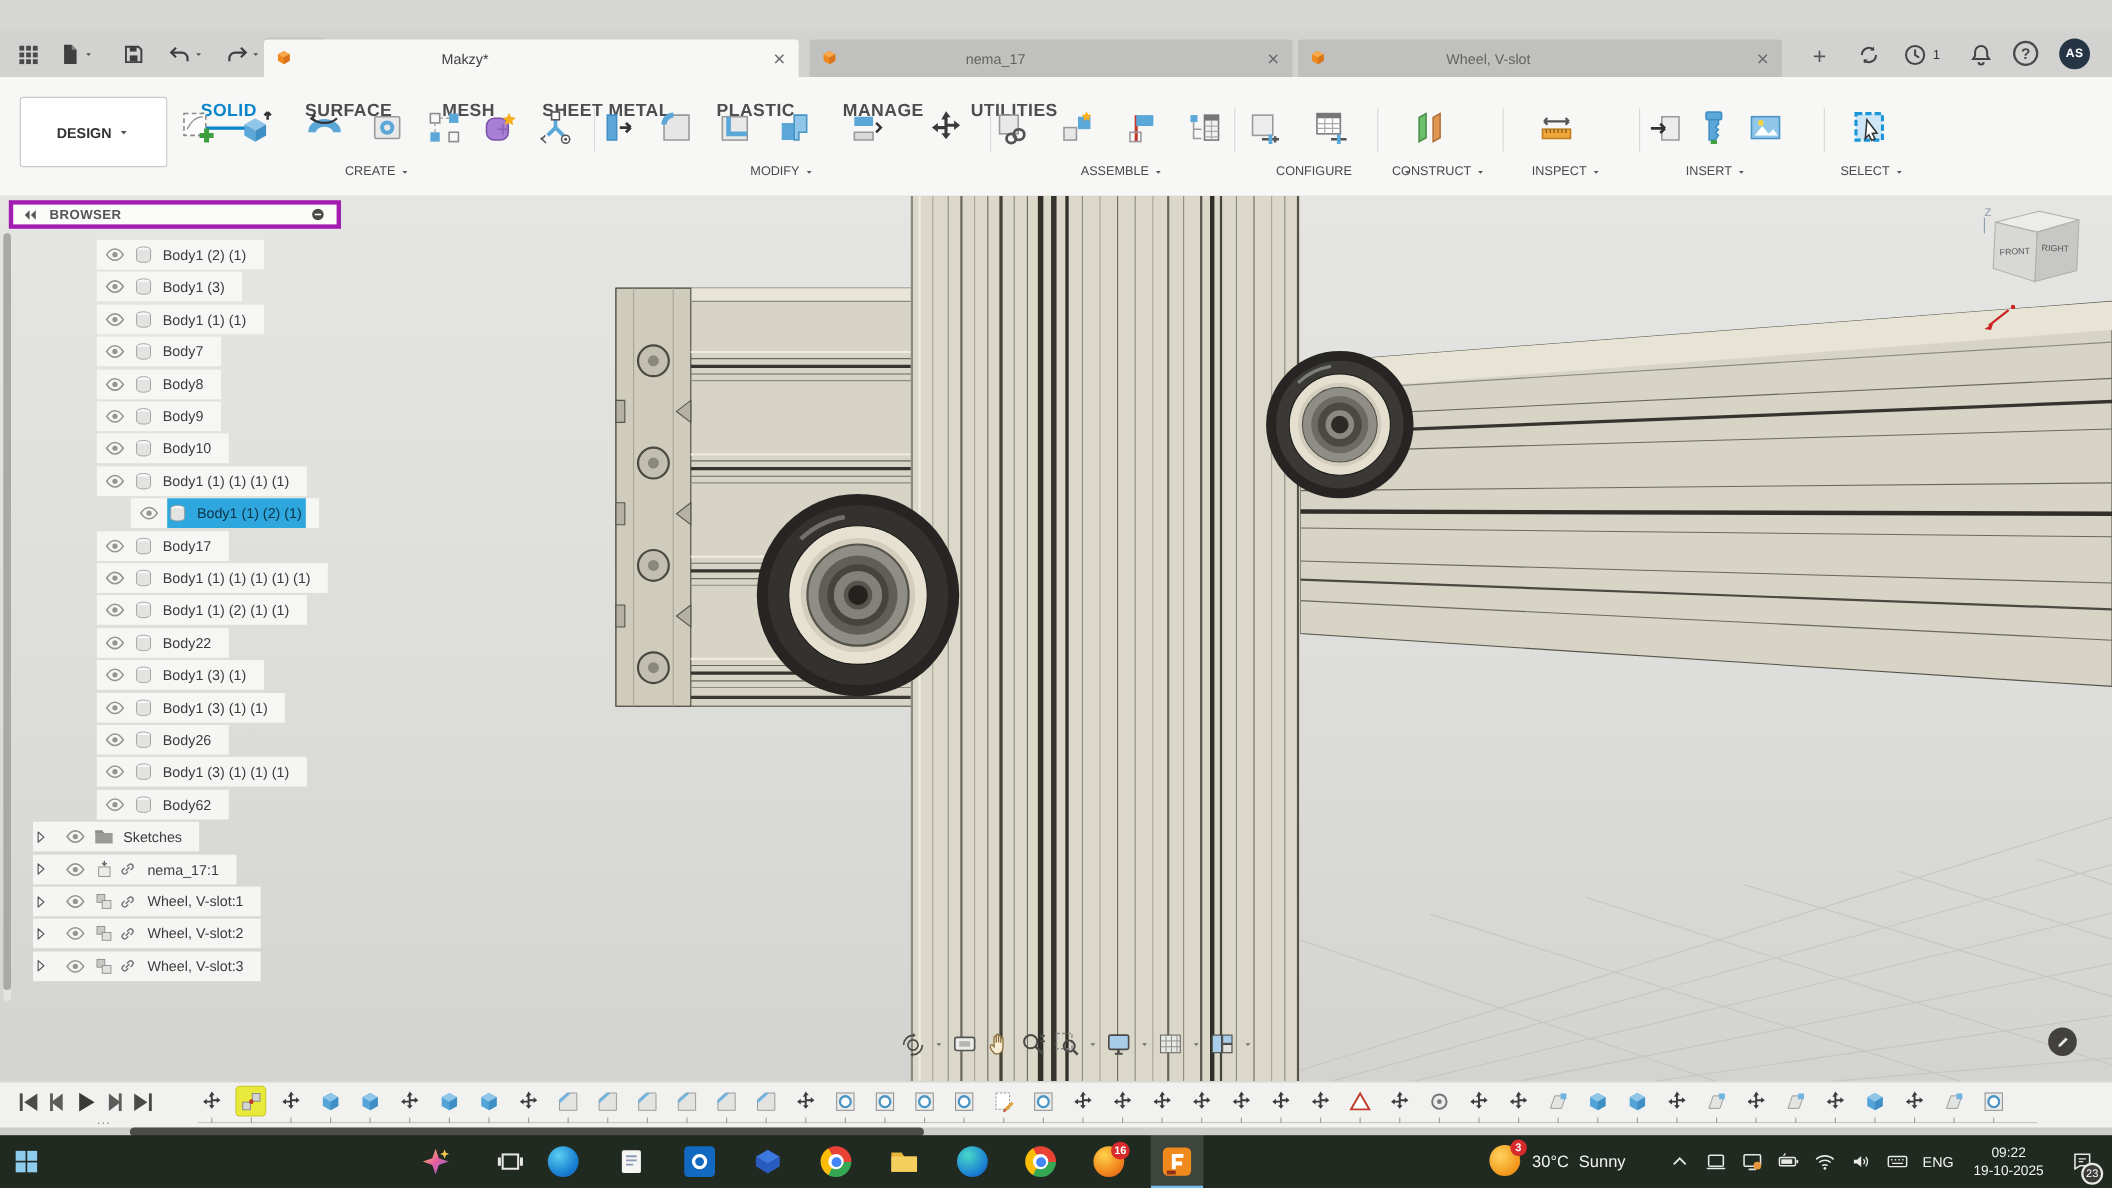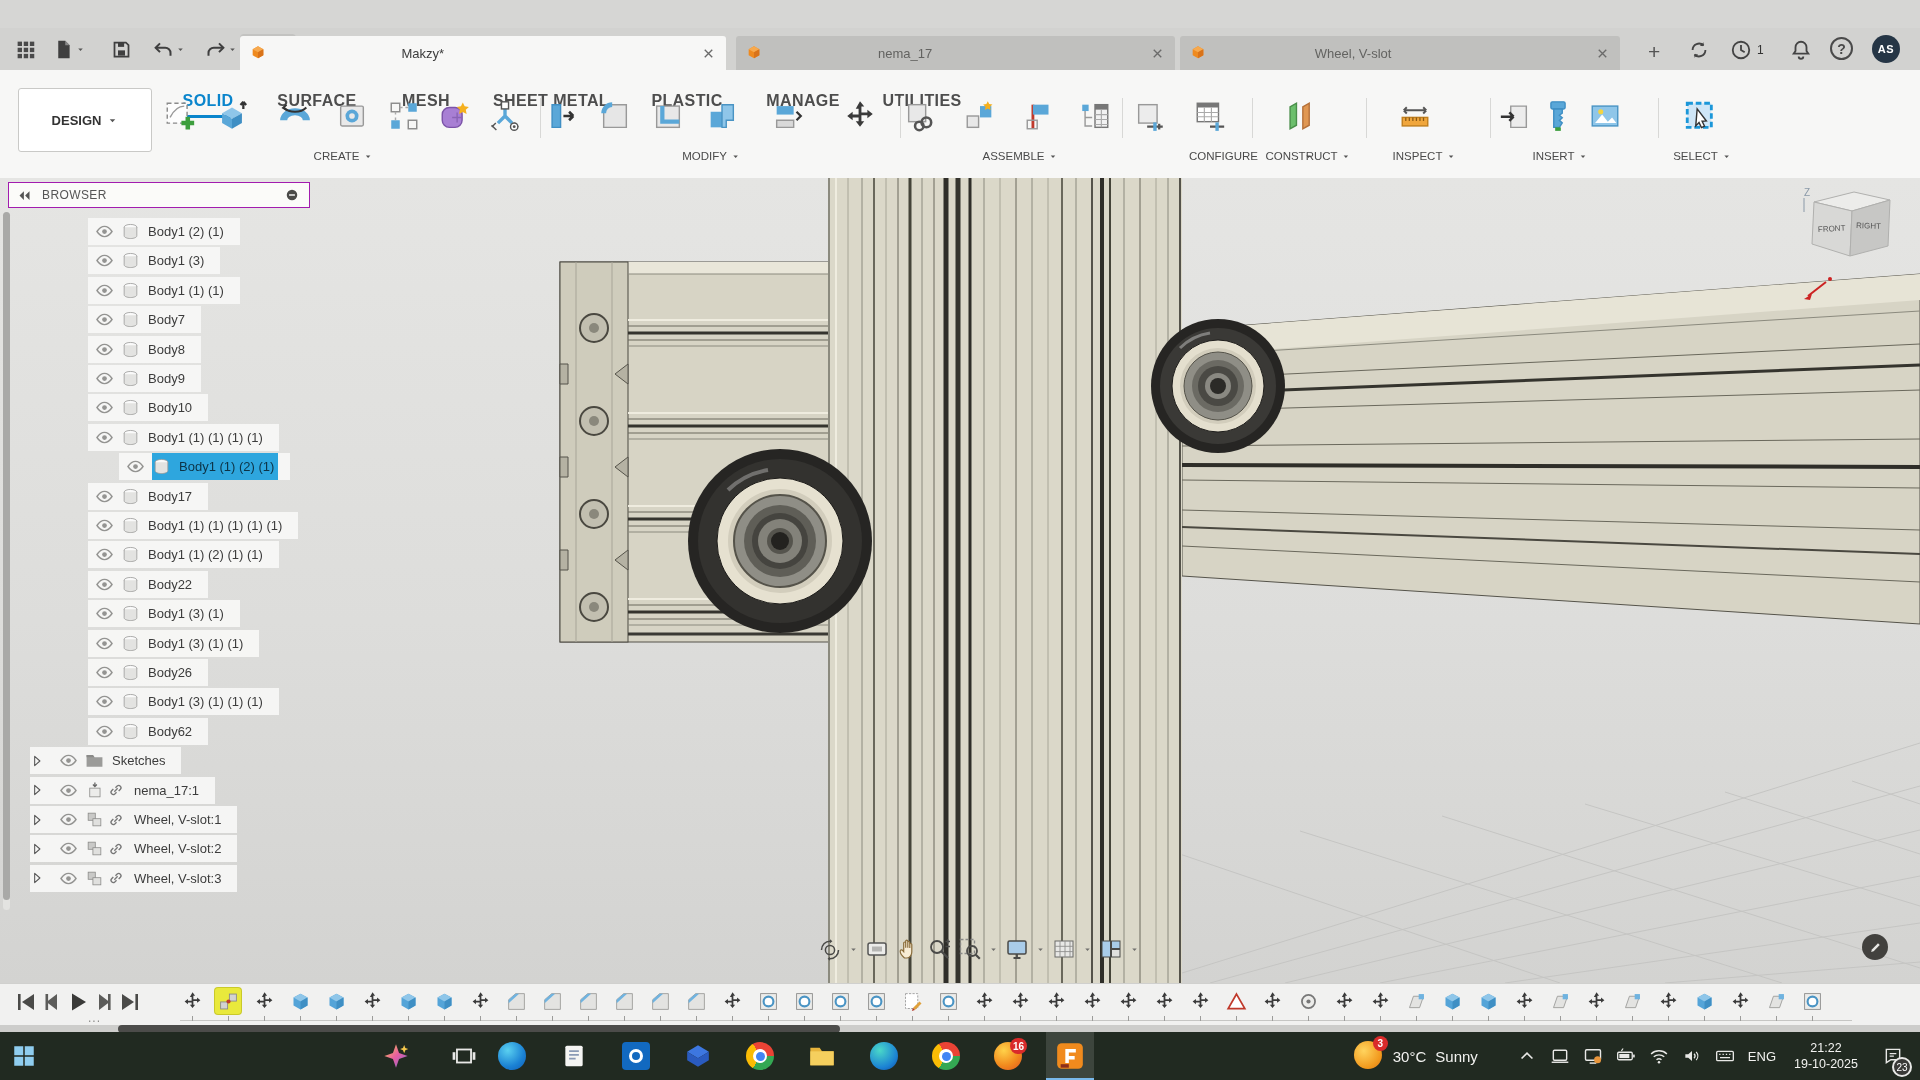--- a/index.html
+++ b/index.html
@@ -54,21 +54,21 @@
   #scene{position:absolute;left:0;top:0;}
   #viewcube{position:absolute;left:1796px;top:4px;width:120px;height:130px;}
   #navbar{position:absolute;left:818px;top:756px;height:30px;display:flex;align-items:center;gap:7px;}
   .navic svg{width:24px;height:24px;}
   .navcaret svg{width:9px;height:9px;opacity:.8;}
   #feedback-circ{position:absolute;left:1862px;top:756px;width:26px;height:26px;border-radius:50%;
     background:#42413e;display:flex;align-items:center;justify-content:center;}
 
   
   #browser-hdr{position:absolute;left:8px;top:182px;width:302px;height:26px;background:rgba(251,251,250,.97);
-    border:1px solid #a21caf;box-sizing:border-box;display:flex;align-items:center;}
+    border:4px solid #a21caf;box-sizing:border-box;display:flex;align-items:center;font-weight:bold;}
   #browser-hdr .btitle{font-size:12px;color:#555;letter-spacing:.4px;margin-left:10px;}
   #browser-scroll{position:absolute;left:3px;top:212px;width:7px;height:698px;background:#e3e3e1;border-radius:4px;}
   #browser-thumb{position:absolute;left:0;top:0;width:7px;height:688px;background:#a9a9a7;border-radius:4px;}
   .brow{position:absolute;left:0;height:27px;display:flex;align-items:center;}
   .brow .bg{display:flex;align-items:center;background:rgba(247,247,246,.92);height:27px;padding-right:12px;}
   .brow .beye{width:19px;height:19px;margin:0 7px;}
   .brow .bchip{width:19px;height:19px;margin-right:4px;}
   .brow .blink{width:16px;height:16px;margin-right:6px;}
   .brow .btri{width:14px;height:14px;margin-right:8px;}
   .brow .blabel{font-size:13px;color:#3c3c3c;white-space:nowrap;padding:0 4px;}
@@ -804,21 +804,21 @@
           <svg width="9" height="9" viewBox="0 0 24 24">
             <use href="#s-caret"></use>
           </svg>
         </div>
         <div class="rgroup" style="left: 1020px;">
           <span>ASSEMBLE</span>
           <svg width="9" height="9" viewBox="0 0 24 24">
             <use href="#s-caret"></use>
           </svg>
         </div>
-        <div class="rgroup" style="left: 1251px; gap: 46px;">
+        <div class="rgroup" style="left: 1222px; gap: 46px;">
           <span>CONFIGURE</span>
           <svg width="9" height="9" viewBox="0 0 24 24">
             <use href="#s-caret"></use>
           </svg>
         </div>
         <div class="rgroup" style="left: 1308px;">
           <span>CONSTRUCT</span>
           <svg width="9" height="9" viewBox="0 0 24 24">
             <use href="#s-caret"></use>
           </svg>
@@ -1919,21 +1919,21 @@
             </svg>
           </div>
           <div class="trayic">
             <svg width="20" height="20" viewBox="0 0 24 24">
               <use href="#tr-kbd"></use>
             </svg>
           </div>
         </div>
       <span id="lang">ENG</span>
       <div id="clockblk">
-        <div>21:22</div>
+        <div>09:22</div>
         <div>19-10-2025</div>
       </div>
       <div id="notif">
         <svg width="20" height="20" viewBox="0 0 24 24">
             <use href="#tr-notif"></use>
           </svg>
         <div id="notif-badge">23</div>
       </div>
     </div>
   </div>

